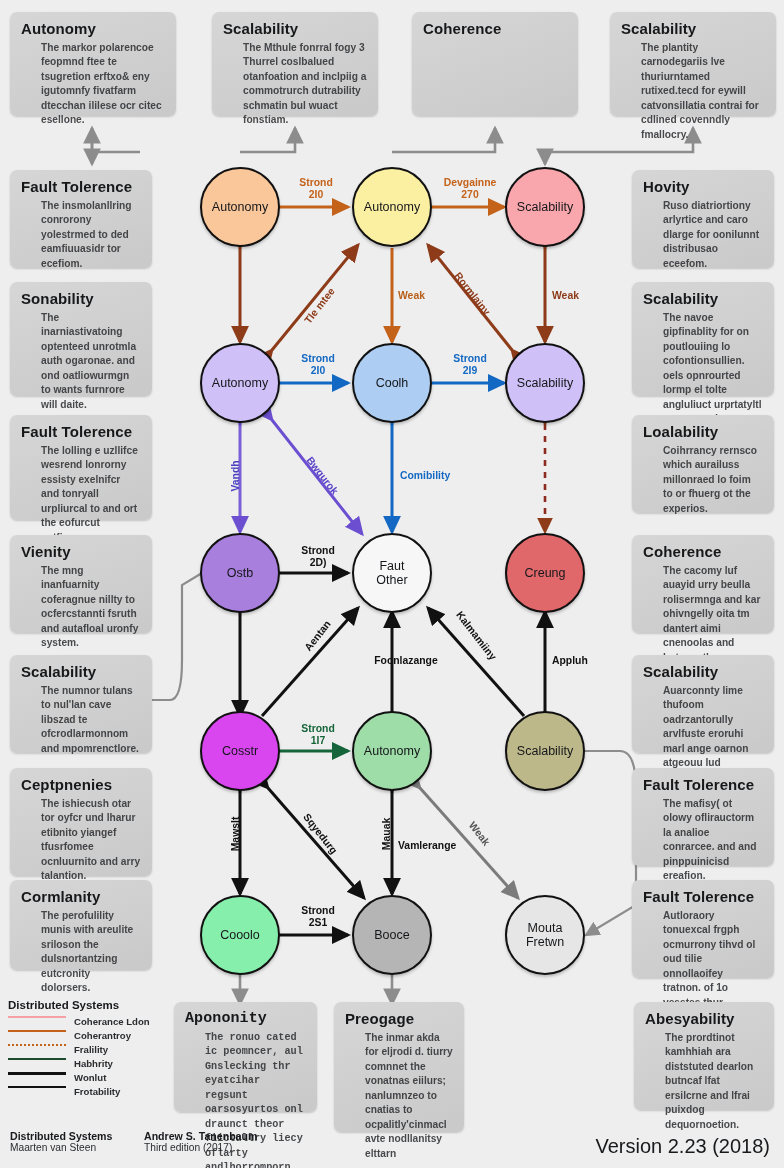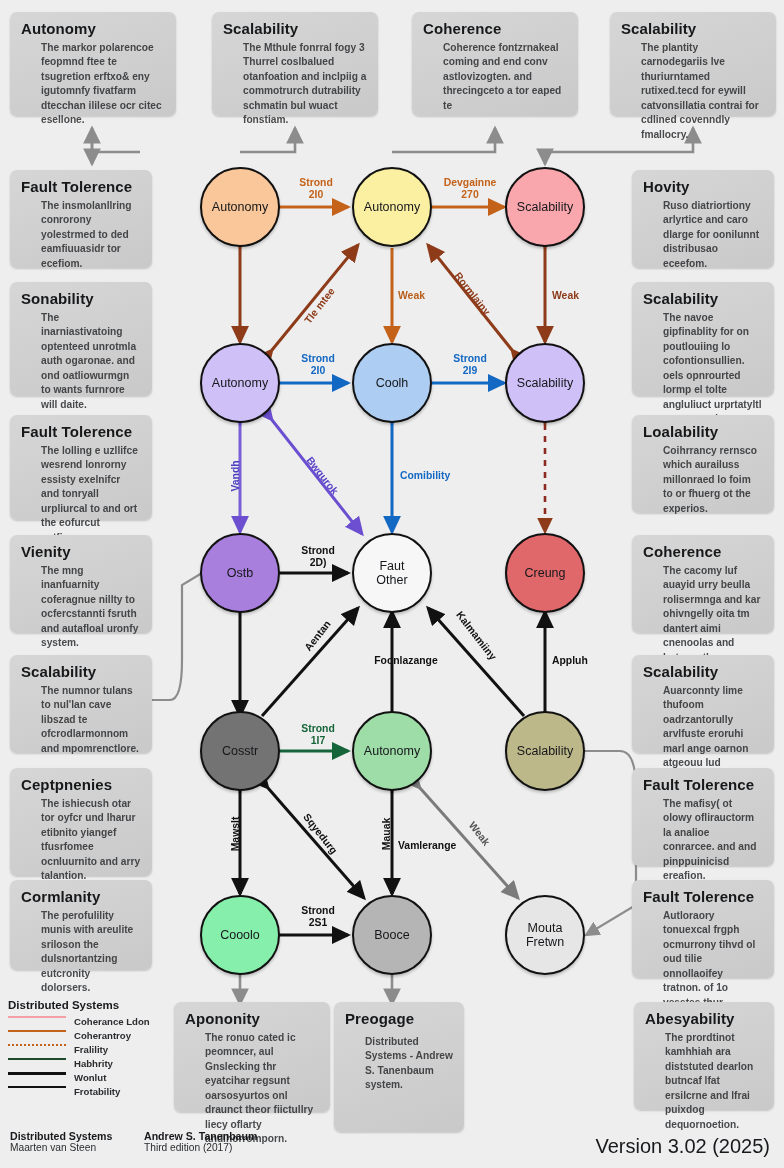--- a/index.html
+++ b/index.html
@@ -162,21 +162,20 @@
   <div class="card" style="left:10px;top:12px;width:166px;height:104px;">
     <div class="t">Autonomy</div>
     <div class="b">The markor polarencoe feopmnd ftee te tsugretion erftxo&amp; eny igutomnfy fivatfarm dtecchan ililese ocr citec esellone.</div>
   </div>
   <div class="card" style="left:212px;top:12px;width:166px;height:104px;">
     <div class="t">Scalability</div>
     <div class="b">The Mthule fonrral fogy 3 Thurrel coslbalued otanfoation and inclpiig a commotrurch dutrability schmatin bul wuact fonstiam.</div>
   </div>
   <div class="card" style="left:412px;top:12px;width:166px;height:104px;">
     <div class="t">Coherence</div>
-    <div class="b">Coherence fontzrnakeal coming and end conv astlovizogten. and threcingceto a tor eaped te</div>
   </div>
   <div class="card" style="left:610px;top:12px;width:166px;height:104px;">
     <div class="t">Scalability</div>
     <div class="b">The plantity carnodegariis lve thuriurntamed rutixed.tecd for eywill catvonsillatia contrai for cdlined covenndly fmallocry.</div>
   </div>
 
   <div class="card" style="left:10px;top:170px;width:142px;height:98px;">
     <div class="t">Fault Tolerence</div>
     <div class="b">The insmolanllring conrorony yolestrmed to ded eamfiuuasidr tor ecefiom.</div>
   </div>
@@ -257,21 +256,21 @@
   <div class="node" style="left:200px;top:533px;width:80px;height:80px;background:#a87fdd;">
     <span>Ostb</span>
     </div>
   <div class="node" style="left:352px;top:533px;width:80px;height:80px;background:#f7f7f7;white-space:pre-line;">
     <span>Faut
 Other</span></div>
   <div class="node" style="left:505px;top:533px;width:80px;height:80px;background:#e0676a;">
     <span>Creung</span>
     </div>
 
-  <div class="node" style="left:200px;top:711px;width:80px;height:80px;background:#737373;">
+  <div class="node" style="left:200px;top:711px;width:80px;height:80px;background:#d946ef;">
     <span>Cosstr</span>
     </div>
   <div class="node" style="left:352px;top:711px;width:80px;height:80px;background:#9fdda8;">
     <span>Autonomy</span>
     </div>
   <div class="node" style="left:505px;top:711px;width:80px;height:80px;background:#bdb88a;">
     <span>Scalability</span>
     </div>
 
   <div class="node" style="left:200px;top:895px;width:80px;height:80px;background:#86efac;">
@@ -340,36 +339,37 @@
     <div class="lrow">
       <span class="lswatch" style="border-top:3px solid #111;"></span>
       <span class="lname">Wonlut</span>
       </div>
     <div class="lrow">
       <span class="lswatch" style="border-top:2.4px solid #111;"></span>
       <span class="lname">Frotability</span>
       </div>
   </div>
 
-  <div class="card" style="left:174px;top:1002px;width:156px;height:110px;">
+  <div class="card" style="left:174px;top:1002px;width:143px;height:110px;font-family:Liberation Mono, monospace;">
     <div class="t">Apononity</div>
     <div class="b">The ronuo cated ic peomncer, aul Gnslecking thr eyatcihar regsunt oarsosyurtos onl draunct theor fiictullry liecy oflarty andlhorromporn.</div>
   </div>
   <div class="card" style="left:334px;top:1002px;width:130px;height:130px;">
     <div class="t">Preogage</div>
+    <div class="b">The inmar akda for eljrodi d. tiurry comnnet the vonatnas eiilurs; nanlumnzeo to cnatias to ocpalitly'cinmacl avte nodllanitsy elttarn</div>
     <div class="b b2">Distributed Systems - Andrew S. Tanenbaum system.</div>
   </div>
   <div class="card" style="left:634px;top:1002px;width:140px;height:108px;">
     <div class="t">Abesyability</div>
     <div class="b">The prordtinot kamhhiah ara diststuted dearlon butncaf lfat ersilcrne and lfrai puixdog dequornoetion.</div>
   </div>
 
   <div class="foot" style="left:10px;top:1130px;">
     <div class="f1">Distributed Systems</div>
     <div class="f2">Maarten van Steen</div>
   </div>
   <div class="foot" style="left:144px;top:1130px;">
     <div class="f1">Andrew S. Tanenbaum</div>
     <div class="f2">Third edition (2017)</div>
   </div>
-  <div id="version">Version 3.02 (2025)</div>
+  <div id="version">Version 2.23 (2018)</div>
 
 </div>
 
 </body></html>

